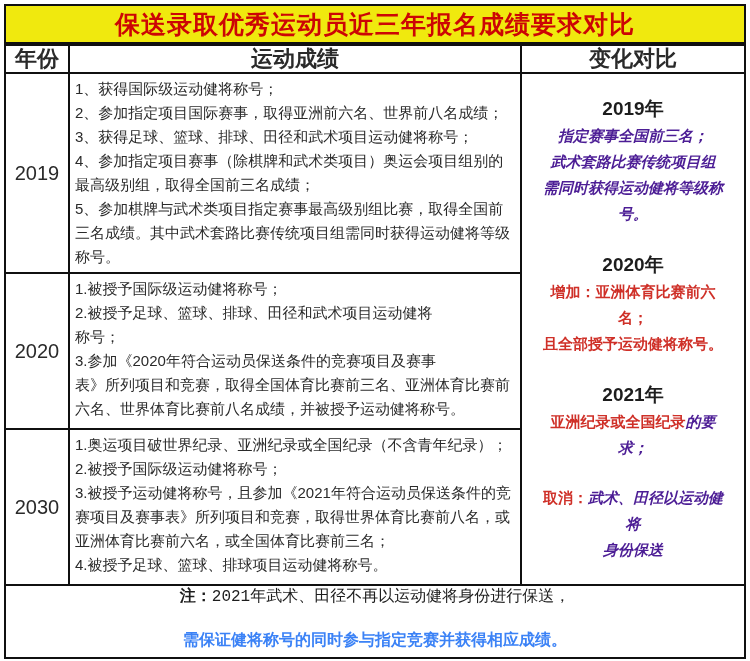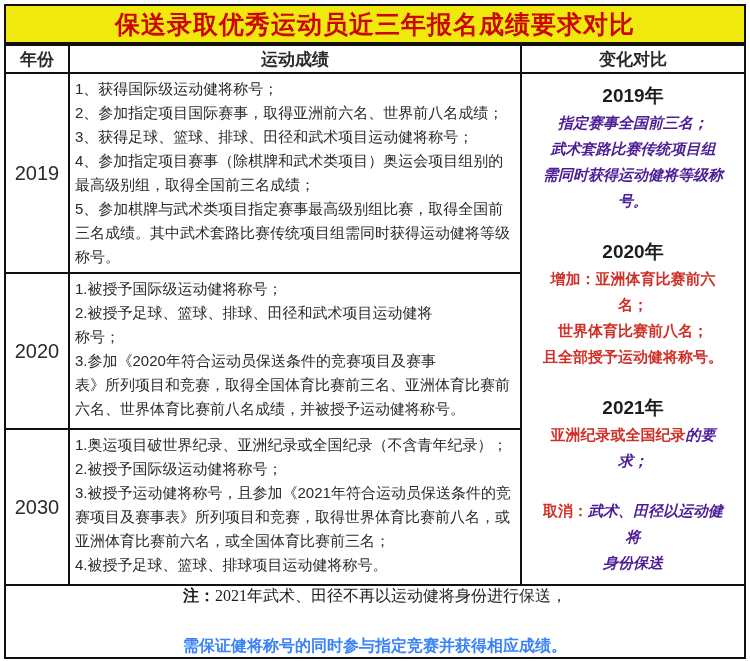--- a/index.html
+++ b/index.html
@@ -41,21 +41,21 @@
   }
   .cell {
     background: #ffffff;
     color: #2a2a2a;
     overflow: hidden;
   }
   .head {
     display: flex;
     align-items: center;
     justify-content: center;
-    font-size: 17px;
+    font-size: 22px;
     font-weight: bold;
   }
   .year-cell {
     display: flex;
     align-items: center;
     justify-content: center;
     font-size: 20px;
   }
   .perf-cell {
     padding: 3px 5px;
@@ -89,23 +89,23 @@
     line-height: 26px;
   }
   .seg-red { color: #cf3028; }
   .seg-black { color: #4c1d95; font-style: italic; }
   .note-cell {
     grid-column: 1 / span 3;
     grid-row: 5;
     display: flex;
     flex-direction: column;
     align-items: center;
-    justify-content: space-between;
+    justify-content: flex-start;
     gap: 23px;
-    font-family: Liberation Serif, serif;
+    font-family: Liberation Mono, monospace;
   }
   .note-line1 {
     font-size: 16px;
     color: #1d1d1d;
   }
   .note-line1 .note-prefix { font-weight: bold; }
   .note-line2 {
     font-size: 16px;
     font-weight: bold;
     color: #3b82f6;
@@ -139,21 +139,20 @@
     <div class="cell cmp-cell" id="cmp-cell">
         <div class="cmp-block">
           <div class="cmp-heading">2019年</div>
           <div class="cmp-line"><span class="seg-black">指定赛事全国前三名；</span></div>
           <div class="cmp-line"><span class="seg-black">武术套路比赛传统项目组</span></div>
           <div class="cmp-line"><span class="seg-black">需同时获得运动健将等级称号。</span></div>
         </div>
         <div class="cmp-block">
           <div class="cmp-heading">2020年</div>
           <div class="cmp-line"><span class="seg-red">增加：亚洲体育比赛前六名；</span></div>
-          <div class="cmp-line"><span class="seg-red">世界体育比赛前八名；</span></div>
           <div class="cmp-line"><span class="seg-red">且全部授予运动健将称号。</span></div>
         </div>
         <div class="cmp-block">
           <div class="cmp-heading">2021年</div>
           <div class="cmp-line"><span class="seg-red">亚洲纪录或全国纪录</span><span class="seg-black">的要求；</span></div>
         </div>
         <div class="cmp-block">
           <div class="cmp-line"><span class="seg-red">取消：</span><span class="seg-black">武术、田径以运动健将</span></div>
           <div class="cmp-line"><span class="seg-black">身份保送</span></div>
         </div>

